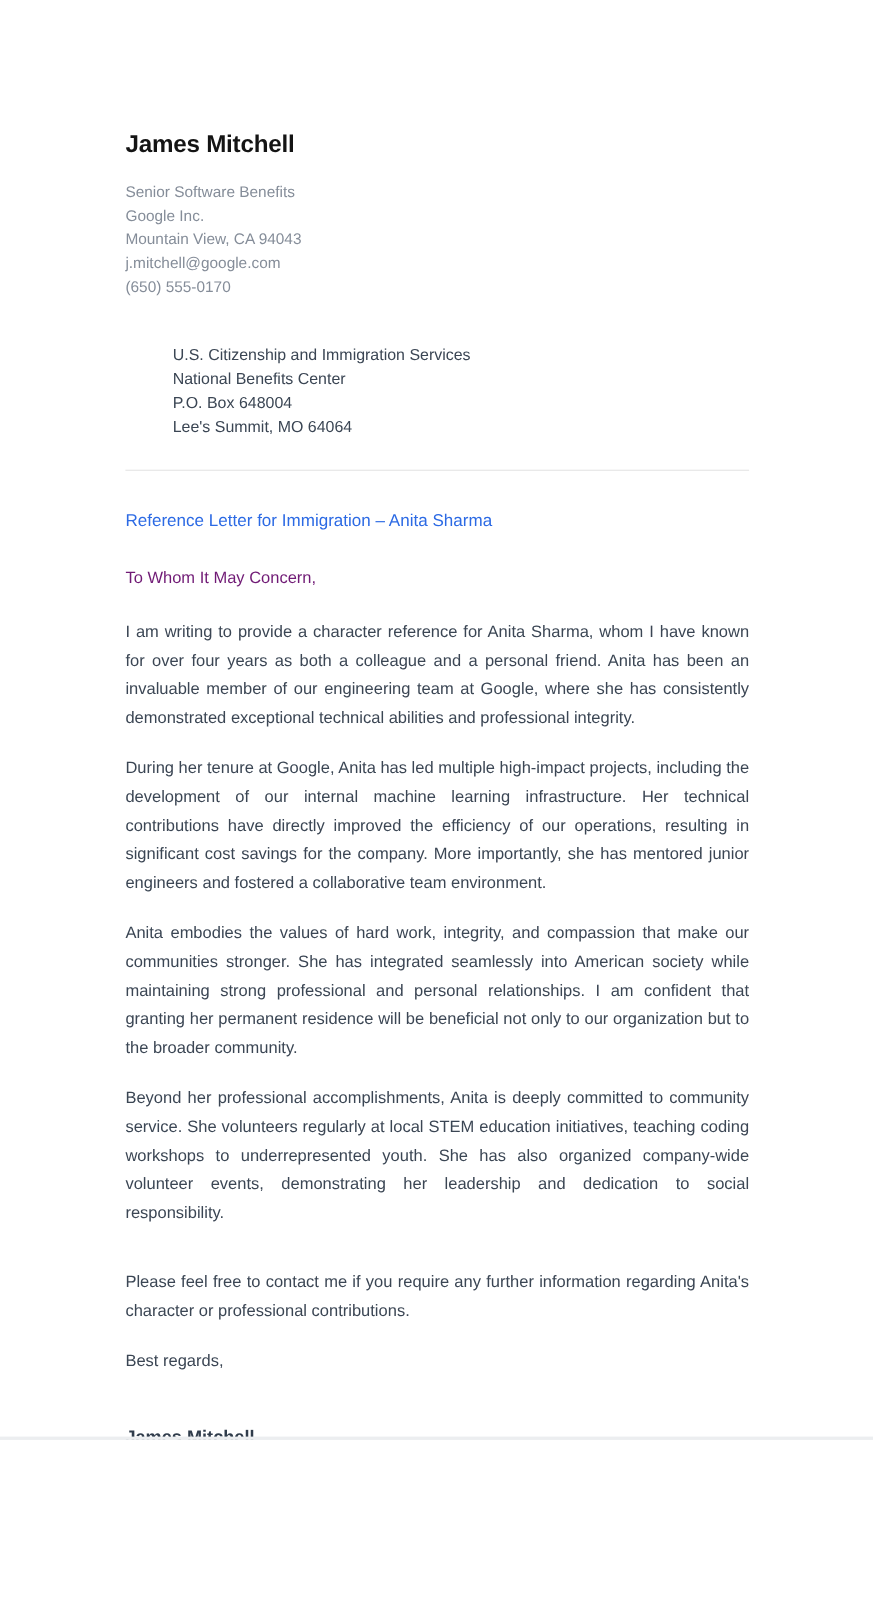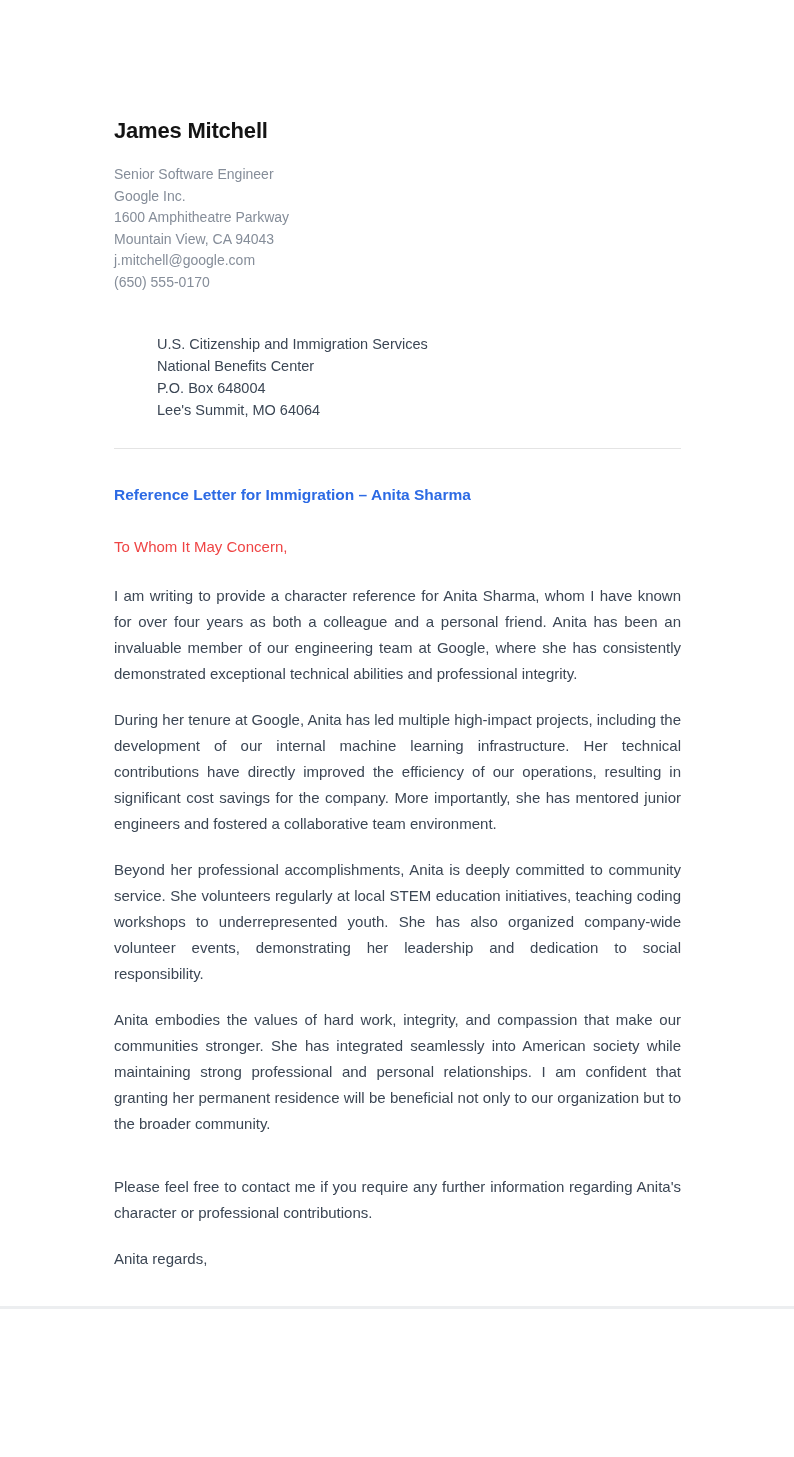--- a/index.html
+++ b/index.html
@@ -53,28 +53,28 @@
   .divider {
     margin-top: 27px;
     border: 0;
     border-top: 1px solid #e4e4e4;
     height: 0;
   }
   .subject-line {
     margin: 36px 0 0 0;
     font-size: 15.5px;
     line-height: 19px;
-    font-weight: 700;
+    font-weight: 400;
     color: #2c6ae4;
   }
   .salutation {
     margin-top: 33px;
     font-size: 15px;
     line-height: 20px;
-    color: #ef4444;
+    color: #701a75;
   }
   .body-paragraph {
     margin: 0;
     margin-top: 20px;
     font-size: 15px;
     line-height: 26px;
     color: #3b4654;
     text-align: justify;
   }
   .body-paragraph.first {
@@ -113,23 +113,22 @@
 </style>
 </head>
 <body>
 
 <div class="page">
   <div class="letter">
 
     <h1 class="sender-name">James Mitchell</h1>
 
     <div class="sender-block">
-      <div>Senior Software Engineer</div>
+      <div>Senior Software Benefits</div>
       <div>Google Inc.</div>
-      <div>1600 Amphitheatre Parkway</div>
       <div>Mountain View, CA 94043</div>
       <div>j.mitchell@google.com</div>
       <div>(650) 555-0170</div>
     </div>
 
 
     <div class="recipient-block">
       <div>U.S. Citizenship and Immigration Services</div>
       <div>National Benefits Center</div>
       <div>P.O. Box 648004</div>
@@ -139,27 +138,27 @@
     <hr class="divider">
 
     <div class="subject-line">Reference Letter for Immigration – Anita Sharma</div>
 
     <div class="salutation">To Whom It May Concern,</div>
 
     <p class="body-paragraph first">I am writing to provide a character reference for Anita Sharma, whom I have known for over four years as both a colleague and a personal friend. Anita has been an invaluable member of our engineering team at Google, where she has consistently demonstrated exceptional technical abilities and professional integrity.</p>
 
     <p class="body-paragraph">During her tenure at Google, Anita has led multiple high-impact projects, including the development of our internal machine learning infrastructure. Her technical contributions have directly improved the efficiency of our operations, resulting in significant cost savings for the company. More importantly, she has mentored junior engineers and fostered a collaborative team environment.</p>
 
+    <p class="body-paragraph">Anita embodies the values of hard work, integrity, and compassion that make our communities stronger. She has integrated seamlessly into American society while maintaining strong professional and personal relationships. I am confident that granting her permanent residence will be beneficial not only to our organization but to the broader community.</p>
+
     <p class="body-paragraph">Beyond her professional accomplishments, Anita is deeply committed to community service. She volunteers regularly at local STEM education initiatives, teaching coding workshops to underrepresented youth. She has also organized company-wide volunteer events, demonstrating her leadership and dedication to social responsibility.</p>
-
-    <p class="body-paragraph">Anita embodies the values of hard work, integrity, and compassion that make our communities stronger. She has integrated seamlessly into American society while maintaining strong professional and personal relationships. I am confident that granting her permanent residence will be beneficial not only to our organization but to the broader community.</p>
 
     <p class="body-paragraph closing-gap">Please feel free to contact me if you require any further information regarding Anita's character or professional contributions.</p>
 
-    <div class="closing">Anita regards,</div>
+    <div class="closing">Best regards,</div>
 
     <div class="signature-name">James Mitchell</div>
 
     <div class="signature-title">Senior Software Engineer, Google Inc.</div>
 
   </div>
   <div class="page-bottom-edge"></div>
 </div>
 
 </body></html>

